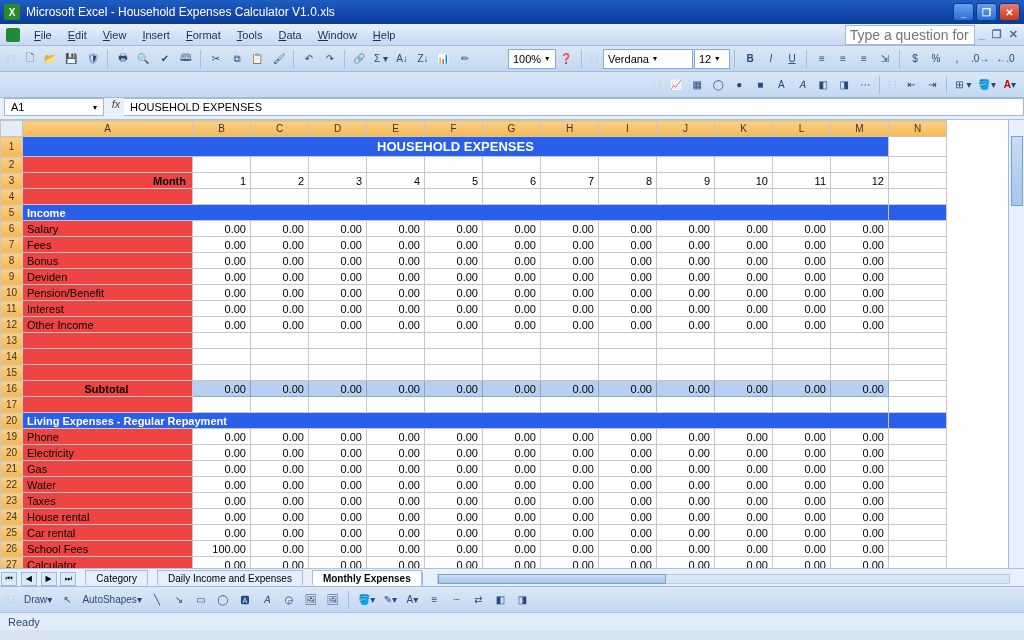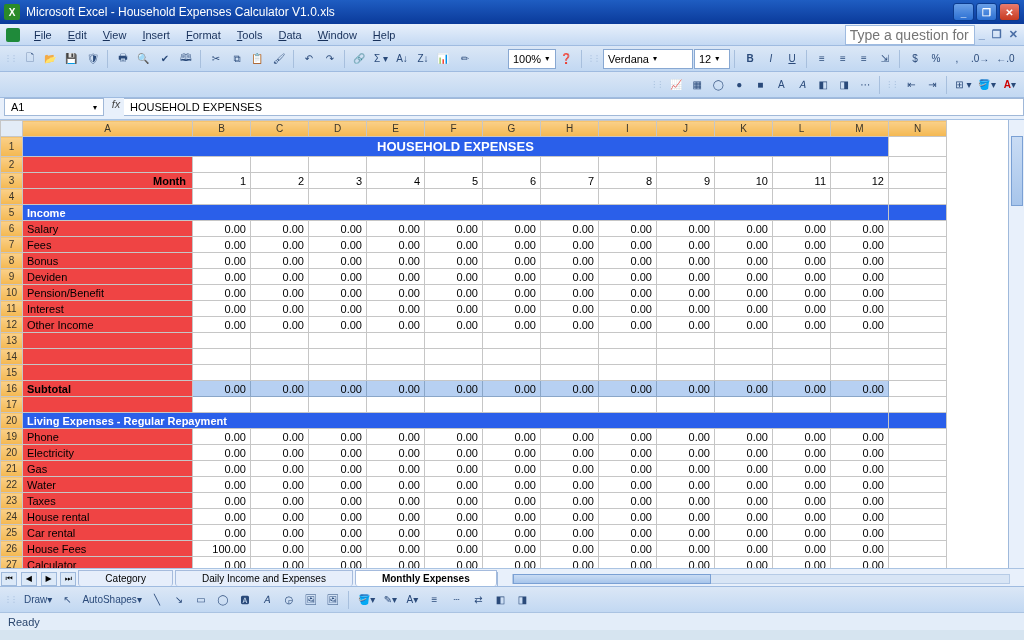--- a/index.html
+++ b/index.html
@@ -83,30 +83,30 @@
   table.grid th, table.grid td { border:1px solid #c6c6c6; height:16px; padding:0 4px; white-space:nowrap; overflow:hidden;}
   th.corner{width:22px;background:#e3ecf7;border-color:#a9bfde;}
   th.colh{background:linear-gradient(#fad089,#f4b851);color:#3a352a;font-weight:normal;text-align:center;font-size:10px;}
   th.rowh{background:linear-gradient(#fad089,#f4b851);color:#3a352a;font-weight:normal;text-align:center;font-size:10px;width:22px;}
   td.label{background:#ef4444;}
   td.empty{background:#fff;}
   td.num{text-align:right;background:#fff;}
   tr.titlerow td.banner{background:#2a5fea;color:#fff;text-align:center;font-weight:bold;font-size:13px;height:20px;}
   tr.sectionrow td{background:#2a5fea;color:#fff;font-weight:bold;}
   tr.subtotalrow td.num{background:#b7d0f2;border-color:#8aa6c8;}
-  tr.subtotalrow td.label{font-weight:bold;text-align:left;padding-right:6px;}
+  tr.subtotalrow td.label{font-weight:bold;text-align:center;padding-right:6px;}
   tr.monthrow td.label{font-weight:bold;text-align:right;padding-right:6px;}
   tr.monthrow td.num{text-align:right;}
   .col-a{width:170px;}
   .col-m{width:58px;}
 
   
   .tabs-row{height:18px;background:#e8f0fb;display:flex;align-items:flex-end;font-size:10px;border-top:1px solid #aac3e2;}
   .tab-nav span{display:inline-flex;width:16px;height:14px;align-items:center;justify-content:center;border:1px solid #9fb9db;background:#dce9f8;margin-left:1px;font-size:8px;}
-  .sheet-tab{display:inline-flex;align-items:center;height:16px;padding:0 26px;background:#e6eefb;border:1px solid #a5bbdd;border-bottom:none;border-radius:0 0 3px 3px;margin-left:2px;}
+  .sheet-tab{display:inline-flex;align-items:center;height:16px;padding:0 10px;background:#e6eefb;border:1px solid #a5bbdd;border-bottom:none;border-radius:0 0 3px 3px;margin-left:9px;}
   .sheet-tab.active{background:#fff;font-weight:bold;}
   .hscroll{flex:1;height:14px;background:#e8f0fb;border-left:1px solid #9fb9db;display:flex;align-items:center;}
   .hscroll .track{flex:1;height:10px;background:#d8e5f5;border:1px solid #b6cbe6;margin:0 14px;position:relative;}
   .hscroll .thumb{position:absolute;left:0;top:-1px;height:10px;width:40%;background:linear-gradient(#c9dcf4,#a7c5eb);border:1px solid #7aa0d4;}
   .drawbar{height:26px;background:linear-gradient(#dbe7f6,#c2d8f2);border-top:1px solid #9fbbe0;display:flex;align-items:center;padding:0 4px;gap:2px;}
   .status{height:18px;background:#e3edf9;border-top:1px solid #aac3e2;display:flex;align-items:center;padding:0 8px;font-size:11px;color:#2b466e;}
 
   
   .vscroll{position:absolute;right:0;top:0;width:16px;height:100%;background:#e8f0fb;border-left:1px solid #9fb9db;}
   .vscroll .thumb{width:12px;height:70px;margin:16px auto 0;background:linear-gradient(#c9dcf4,#a7c5eb);border:1px solid #7aa0d4;}
@@ -632,21 +632,21 @@
           <td class="num">0.00</td>
           <td class="num">0.00</td>
           <td class="num">0.00</td>
           <td class="num">0.00</td>
           <td class="num">0.00</td>
           <td class="num">0.00</td>
           <td class="empty"></td>
         </tr>
         <tr>
           <th class="rowh">26</th>
-          <td class="label">House Fees</td>
+          <td class="label">School Fees</td>
           <td class="num">100.00</td>
           <td class="num">0.00</td>
           <td class="num">0.00</td>
           <td class="num">0.00</td>
           <td class="num">0.00</td>
           <td class="num">0.00</td>
           <td class="num">0.00</td>
           <td class="num">0.00</td>
           <td class="num">0.00</td>
           <td class="num">0.00</td>

